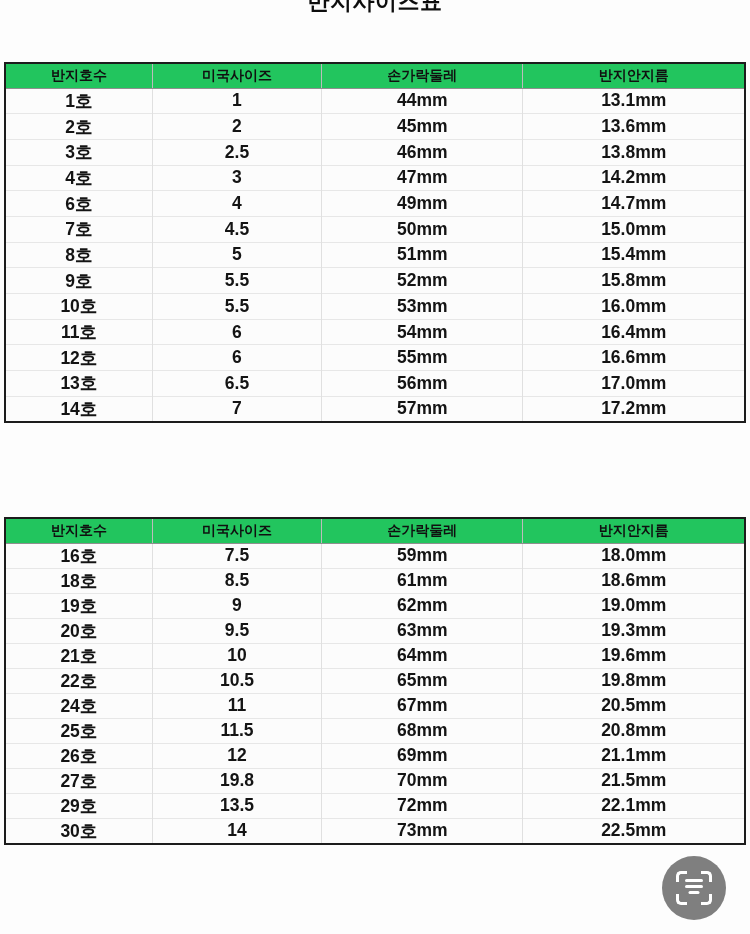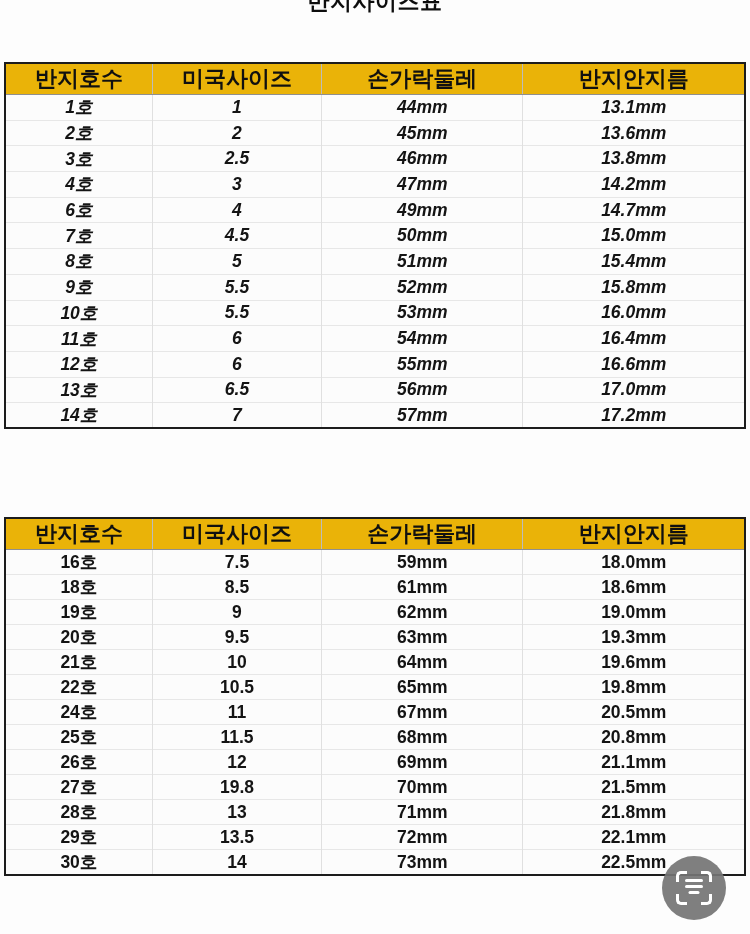--- a/index.html
+++ b/index.html
@@ -25,23 +25,23 @@
     position:absolute;
     left:4px;
     width:742px;
     border-collapse:collapse;
     table-layout:fixed;
     border:2px solid #1c1c1c;
   }
   table.t1 { top:62px; }
   table.t2 { top:517px; }
   th {
-    background:#eab308;
+    background:#22c55e;
     height:25px;
-    font-size:22px;
+    font-size:14px;
     font-weight:bold;
     color:#101010;
     text-align:center;
     vertical-align:middle;
     border-right:1px solid #bcbcbc;
     border-bottom:1px solid #8f8f8f;
     padding:0;
   }
   th:last-child { border-right:none; }
   td {
@@ -50,21 +50,21 @@
     color:#141414;
     text-align:center;
     vertical-align:middle;
     background:#fcfcfc;
     border-right:1px solid #e0e0e0;
     border-top:1px solid #e7e7e7;
     padding:0;
   }
   td:last-child { border-right:none; }
   tr:first-child td { border-top:none; }
-  table.t1 td { height:25.7px;font-style:italic; }
+  table.t1 td { height:25.7px; }
   table.t2 td { height:20px; }
 
   .fab {
     position:absolute;
     left:662px; top:856px;
     width:64px; height:64px;
     border-radius:50%;
     background:rgba(116,116,116,0.92);
     display:flex;
     align-items:center;
@@ -255,26 +255,20 @@
         <td>69mm</td>
         <td>21.1mm</td>
       </tr>
       <tr>
         <td>27호</td>
         <td>19.8</td>
         <td>70mm</td>
         <td>21.5mm</td>
       </tr>
       <tr>
-        <td>28호</td>
-        <td>13</td>
-        <td>71mm</td>
-        <td>21.8mm</td>
-      </tr>
-      <tr>
         <td>29호</td>
         <td>13.5</td>
         <td>72mm</td>
         <td>22.1mm</td>
       </tr>
       <tr>
         <td>30호</td>
         <td>14</td>
         <td>73mm</td>
         <td>22.5mm</td>

